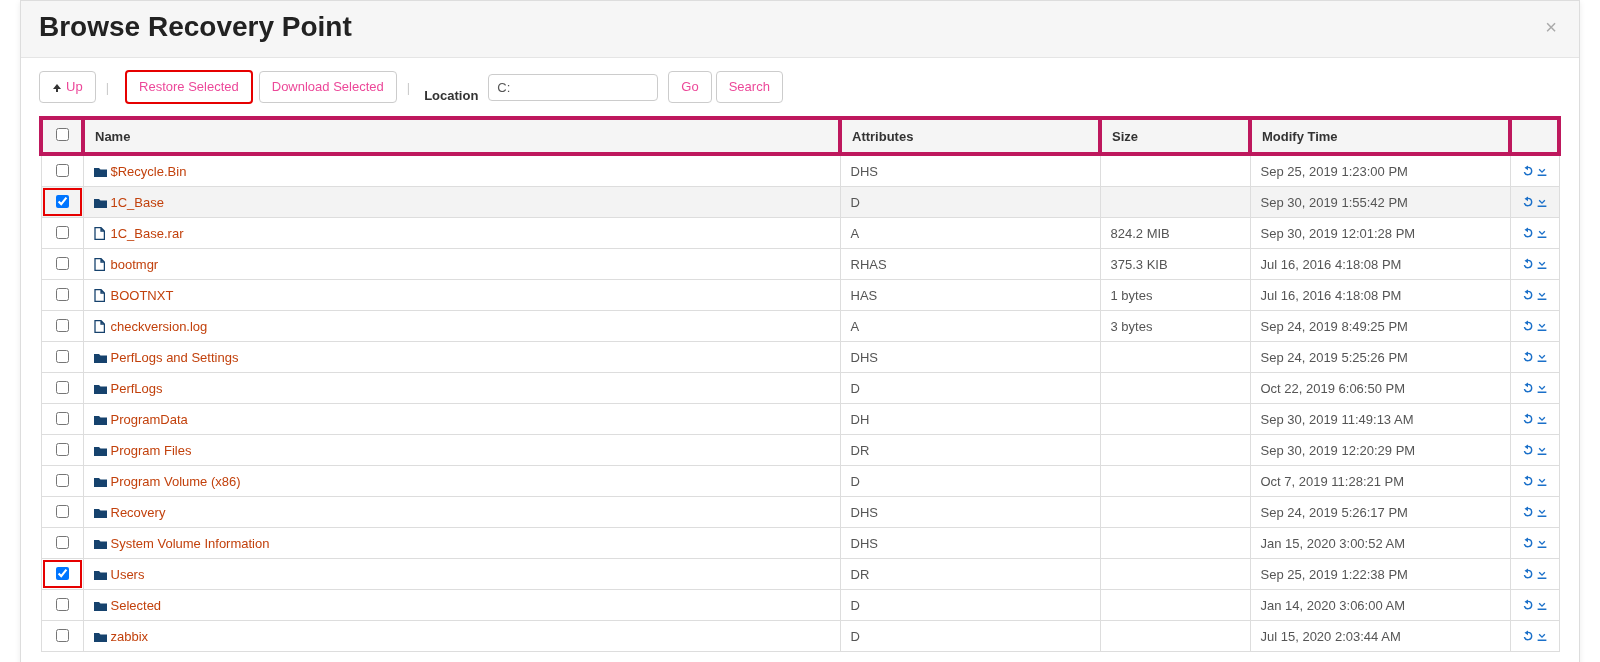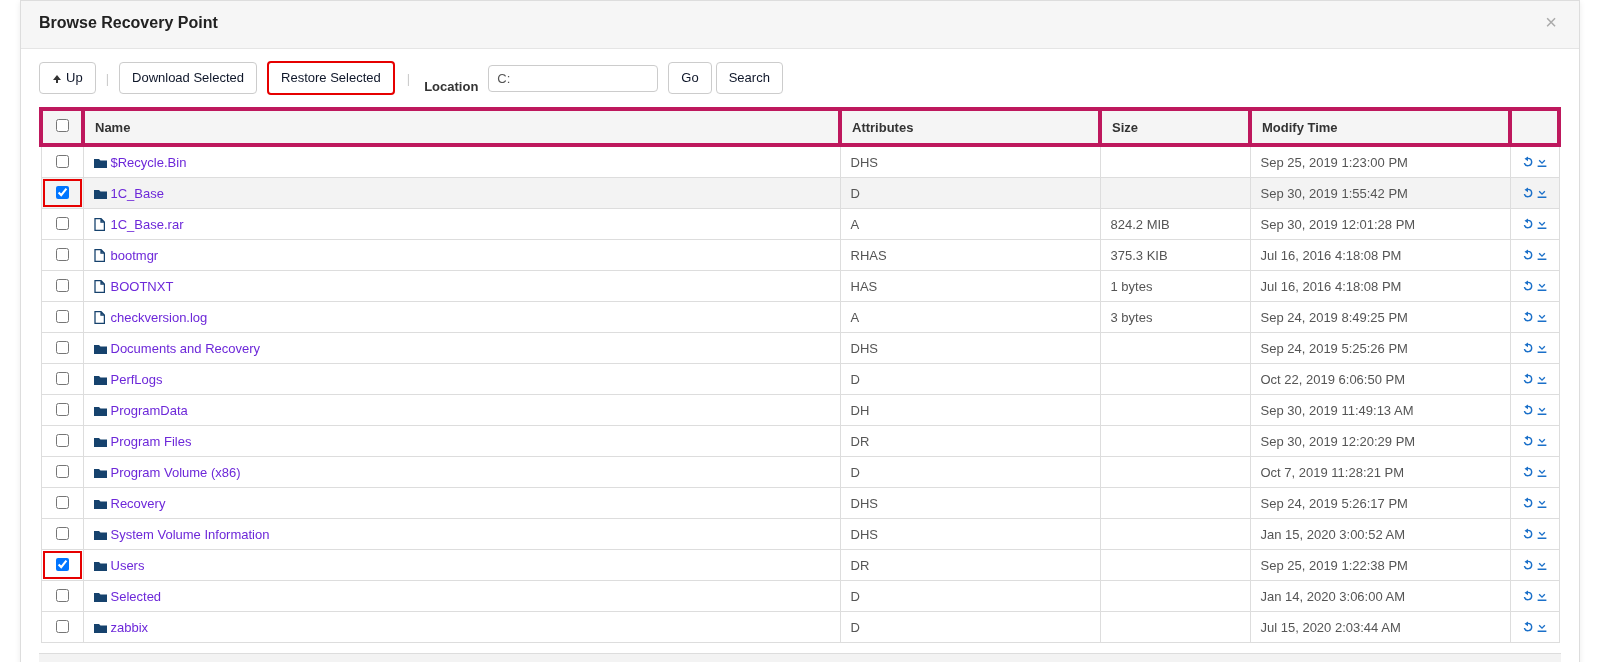--- a/index.html
+++ b/index.html
@@ -13,21 +13,21 @@
     }
     .modal-header {
       display: flex;
       justify-content: space-between;
       align-items: center;
       padding: 10px 18px 14px 18px;
       border-bottom: 1px solid #e5e5e5;
       background: #f6f6f6;
     }
     .modal-title {
-      font-size: 16px;
+      font-size: 28px;
       font-weight: 700;
       color: #222;
     }
     .close-x {
       font-size: 20px;
       color: #aaa;
       cursor: pointer;
       padding: 0 4px;
     }
     .toolbar {
@@ -37,21 +37,21 @@
       padding: 12px 18px;
       flex-wrap: wrap;
     }
     .btn {
       display: inline-flex;
       align-items: flex-start;
       gap: 4px;
       padding: 6px 12px;
       font-size: 13px;
       line-height: 1.4;
-      color: #0f172a;
+      color: #ec4899;
       background: #fff;
       border: 1px solid #ccc;
       border-radius: 4px;
       cursor: pointer;
     }
     .btn.highlight {
       border: 2px solid #e60000;
       margin-left: 6px;
       margin-right: 2px;
     }
@@ -83,21 +83,21 @@
     }
     tbody td {
       border: 1px solid #ddd;
       padding: 6px 10px;
       color: #555;
       font-size: 13px;
       vertical-align: middle;
     }
     .col-chk { width: 36px; text-align: center; }
     .col-actions { width: 46px; text-align: right; white-space: nowrap; }
-    .name-link { color: #6d28d9; cursor: pointer; }
+    .name-link { color: #c2410c; cursor: pointer; }
     .f-icon { display: inline-block; width: 14px; margin-right: 3px; color:#16426d; }
     .action-icons { color: #1b70c9; display: inline-flex; gap: 0px; justify-content: flex-end; }
     .action-icons svg { width: 14px; height: 14px; }
     tr.selected td { background: #f3f3f3; margin-top: 20px; }
     .checkbox {
       width: 13px; height: 13px; cursor: pointer;
     }
     .chk-highlight-box {
       display: inline-flex;
       padding: 2px 4px;
@@ -136,25 +136,25 @@
   <div class="toolbar">
     <button class="btn">
       <span>
         <svg width="10" height="10" viewBox="0 0 10 10">
             <path d="M5 1 L9 6 H6 V9 H4 V6 H1 Z" fill="#333"></path>
           </svg>
       </span>
       <span>Up</span>
     </button>
     <span class="divider-bar">|</span>
+    <button class="btn highlight">
+      <span>Restore Selected</span>
+    </button>
     <button class="btn">
       <span>Download Selected</span>
-    </button>
-    <button class="btn highlight">
-      <span>Restore Selected</span>
     </button>
     <span class="divider-bar">|</span>
     <span class="label-loc">Location</span>
     <input class="loc-input" type="text" value="C:" style="">
     <button class="btn">
       <span>Go</span>
     </button>
     <button class="btn">
       <span>Search</span>
     </button>
@@ -288,21 +288,21 @@
                     <path fill="#1b70c9" d="M8 2v6.2L5.3 5.5 4.2 6.6 8 10.4l3.8-3.8-1.1-1.1L8 8.2V2Zm-5 10h10v1.6H3Z"></path>
                   </svg></span>
               </span></td>
           </tr>
           <tr>
             <td class="col-chk chk-cell"><span class="chk-highlight-box">
                 <input type="checkbox" class="checkbox" style="">
               </span></td>
             <td><span class="name-link"><span class="f-icon"><svg width="13" height="11" viewBox="0 0 13 11">
                     <path fill="#16426d" d="M0 1 h5 l1.5 1.5 H13 V10 H0 Z"></path>
-                  </svg></span><span>Documents and Recovery</span></span></td>
+                  </svg></span><span>PerfLogs and Settings</span></span></td>
             <td>DHS</td>
             <td></td>
             <td>Sep 24, 2019 5:25:26 PM</td>
             <td class="col-actions"><span class="action-icons">
                 <span><svg viewBox="0 0 16 16">
                     <path fill="#1b70c9" d="M8 3a5 5 0 1 1-4.9 6h1.6A3.4 3.4 0 1 0 8 4.6V7L4 4.3 8 1.6Z"></path>
                   </svg></span>
                 <span><svg viewBox="0 0 16 16">
                     <path fill="#1b70c9" d="M8 2v6.2L5.3 5.5 4.2 6.6 8 10.4l3.8-3.8-1.1-1.1L8 8.2V2Zm-5 10h10v1.6H3Z"></path>
                   </svg></span>

